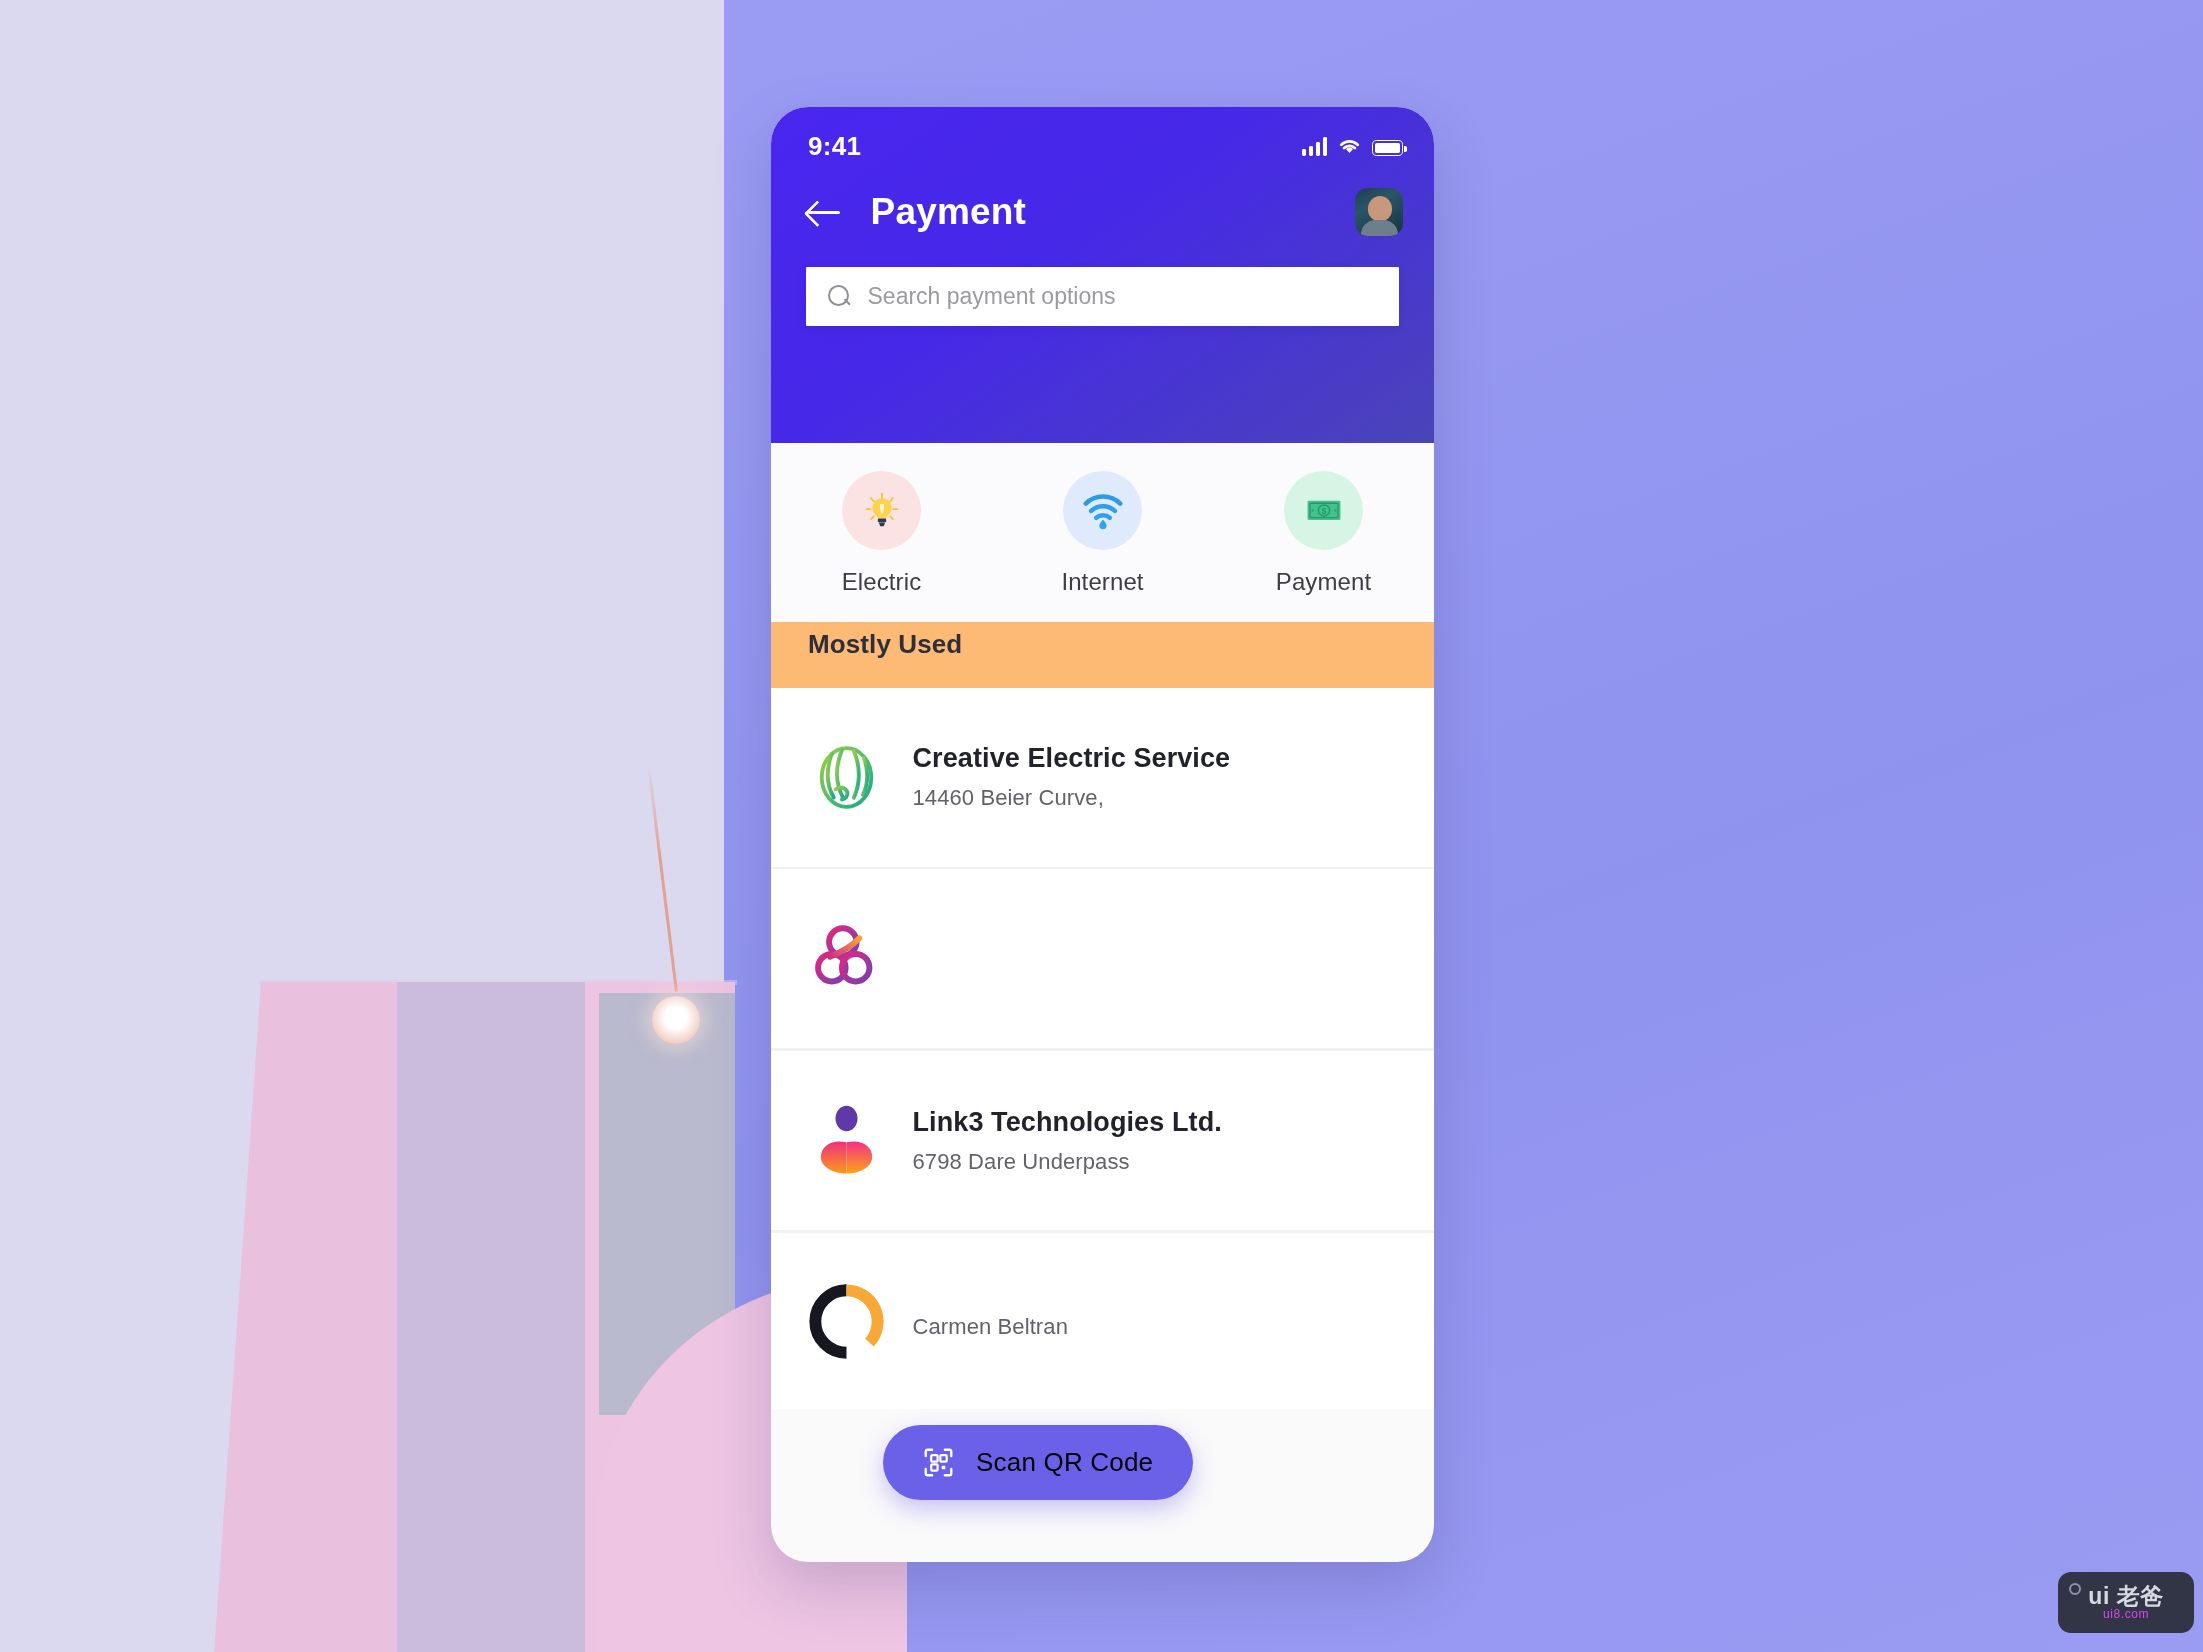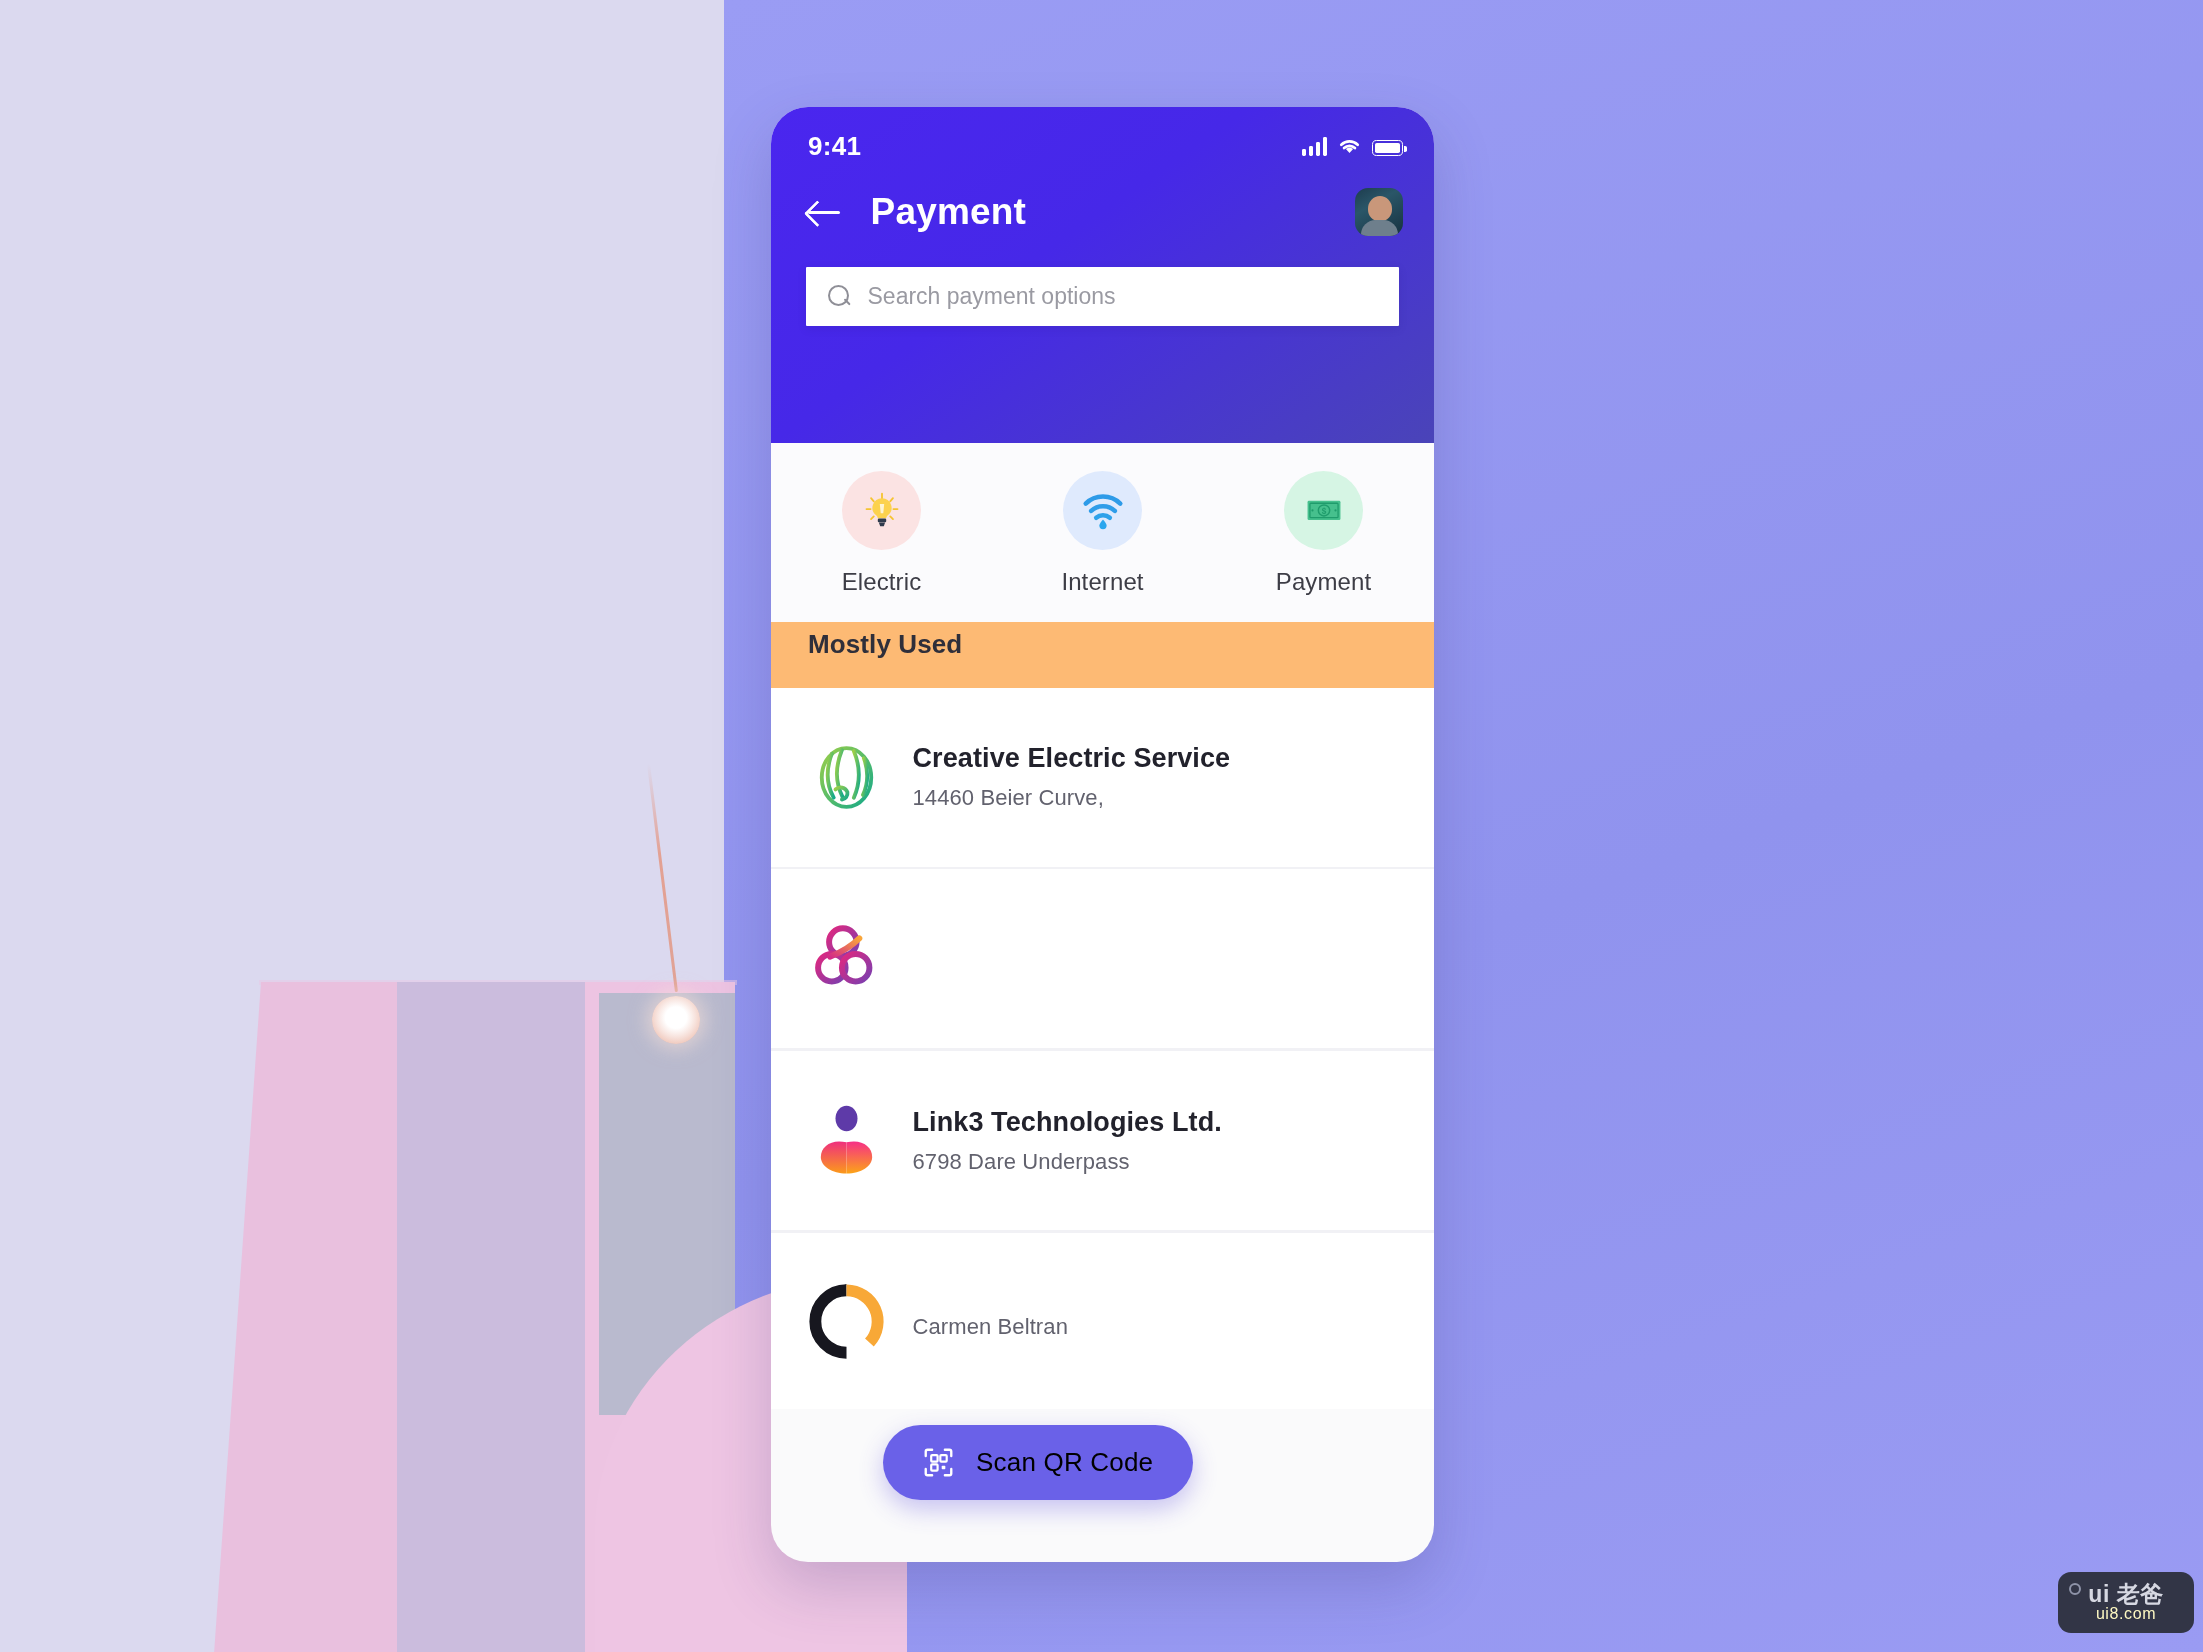--- a/index.html
+++ b/index.html
@@ -40,21 +40,21 @@
                background:radial-gradient(circle at 50% 45%, #ffffff 30%, #f7e2dc 55%, #f1cdc2 72%, rgba(241,205,194,0.25) 100%);
                box-shadow:0 0 16.5px 5.5px rgba(250,225,215,.55); }
 
   
   .watermark { position:absolute; right:10px; bottom:20px; width:136px; height:61px;
                background:#323546; border-radius:13px; display:flex; flex-direction:column;
                align-items:center; justify-content:center; gap:0.9px; }
   .wm-dot { position:absolute; left:11px; top:11px; width:12px; height:12px;
             border:2.3px solid #8e93a8; border-radius:50%; }
   .wm-main { color:#d6d8e2; font-size:23px; font-weight:bold; letter-spacing:0.5px; line-height:1; }
-  .wm-sub  { color:#fef9c3; font-size:16px; letter-spacing:0.6px; line-height:1; }
+  .wm-sub  { color:#d946ef; font-size:12px; letter-spacing:0.6px; line-height:1; }
 
   
   .phone { position:absolute; left:771px; top:107px; width:663px; height:1455px;
            border-radius:37px; overflow:hidden;
            box-shadow:0 24px 59px rgba(60,50,120,.22); background:#fafafb; }
 
   
   .header { position:relative; height:336px;
             background:linear-gradient(145deg,#4a26ef 0%,#4628e8 42%,#4a44b8 100%); }
 

